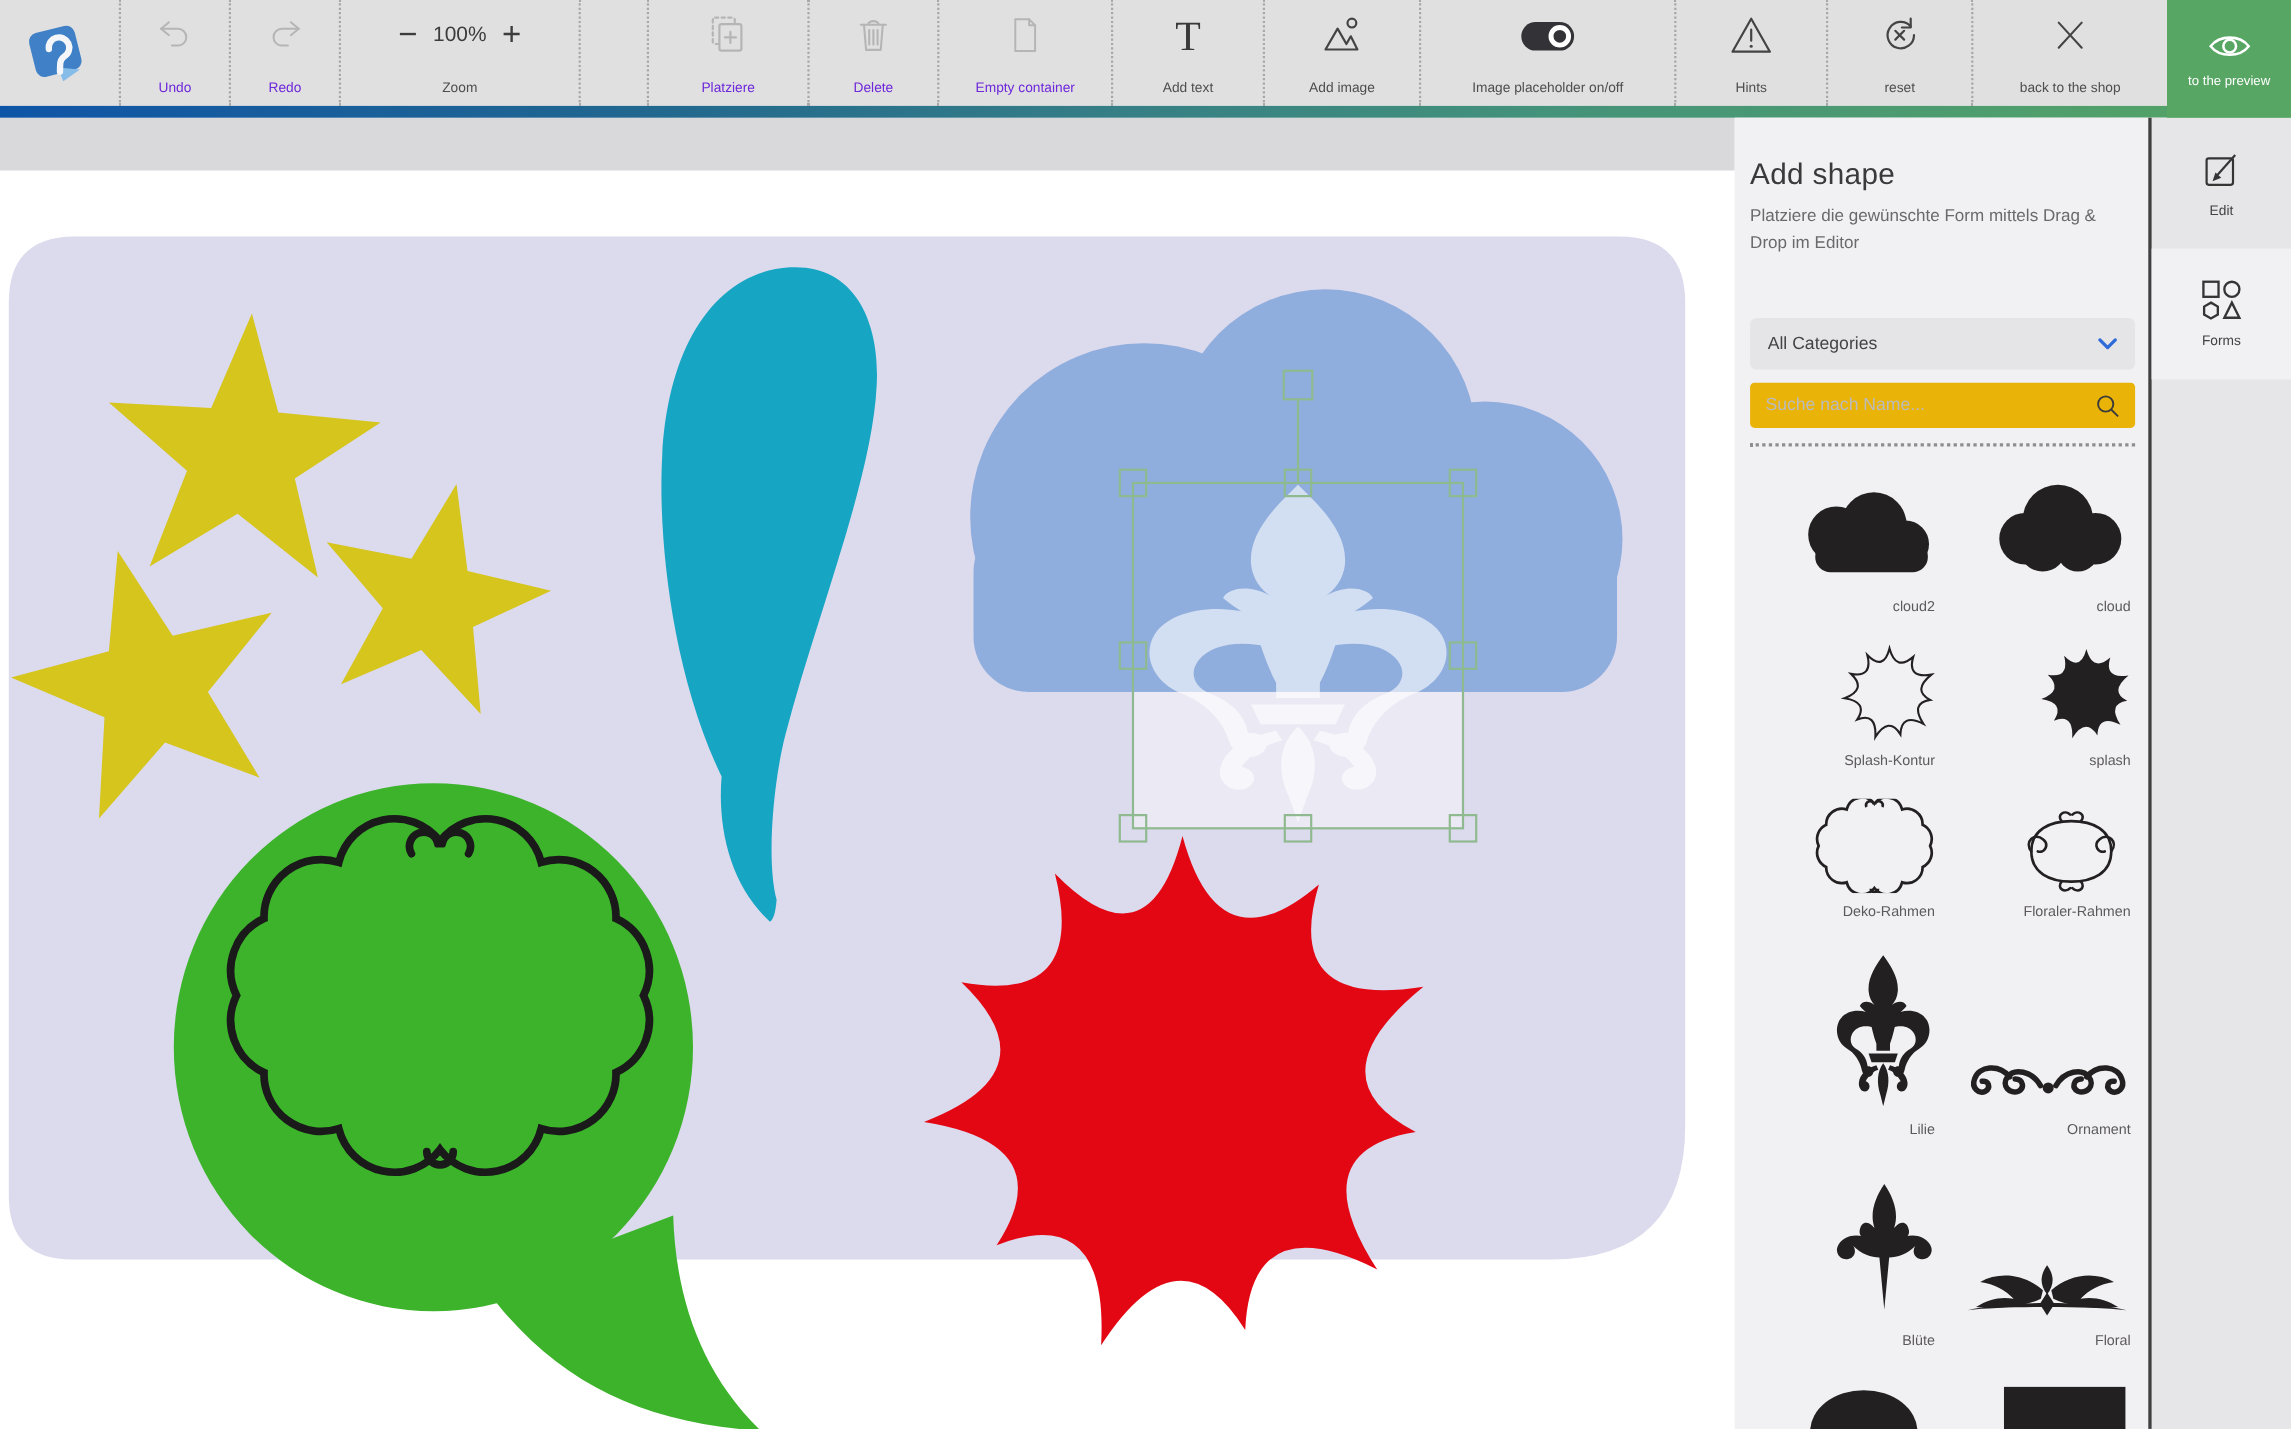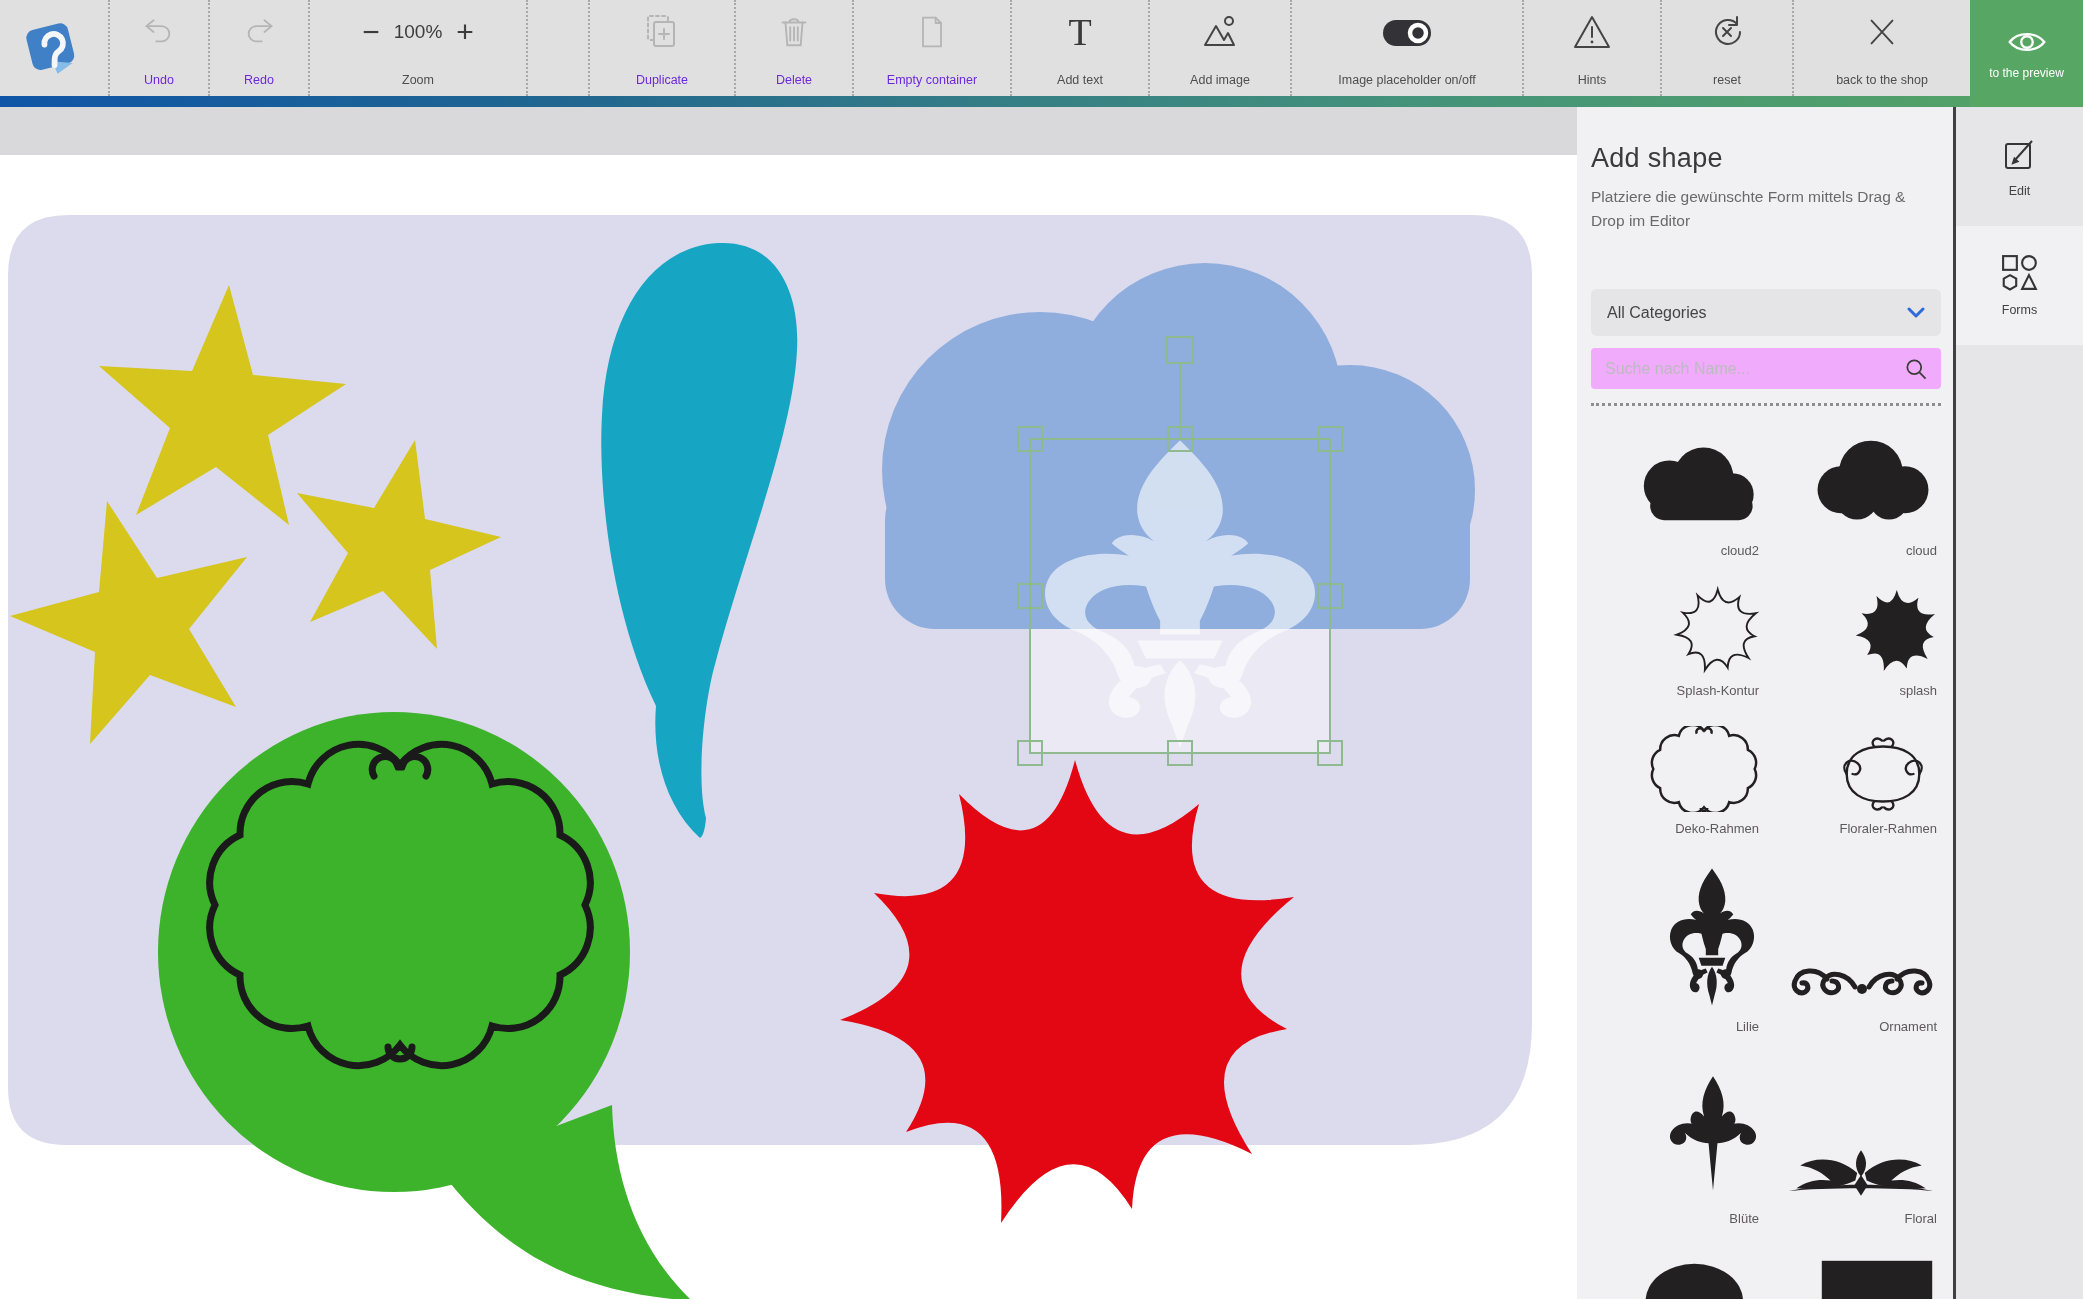--- a/index.html
+++ b/index.html
@@ -36,21 +36,21 @@
   .canvas-svg{position:absolute;top:0;left:0;z-index:1;}
 
   
   .panel{position:absolute;left:1577px;top:107px;width:376px;height:1192px;background:#f1f0f2;
          box-sizing:border-box;padding:36px 12px 0 14px;z-index:6;overflow:hidden;}
   .panel-title{font-size:27px;color:#3b3a3b;letter-spacing:.3px;}
   .panel-sub{margin-top:11px;font-size:15.5px;line-height:1.55;color:#6b6a6b;width:330px;}
   .cat-select{margin-top:56px;height:47px;background:#e5e4e6;border-radius:6px;display:flex;
               align-items:center;justify-content:space-between;padding:0 16px;cursor:pointer;}
   .cat-select .cat-label{font-size:16px;color:#454445;}
-  .search-box{margin-top:12px;height:41px;background:#f0abfc;border-radius:4px;display:flex;
+  .search-box{margin-top:12px;height:41px;background:#eab308;border-radius:4px;display:flex;
               align-items:center;padding:0 12px;}
   .search-box input{flex:1;border:none;outline:none;background:transparent;font-size:16px;
                     color:#454445;font-family:"Liberation Sans",sans-serif;}
   .search-box input::placeholder{color:#bcbbbd;}
   .dotted-sep{margin-top:14px;border-top:3px dotted #8f8e8f;height:0;}
   .shape-grid{margin-top:16px;display:grid;grid-template-columns:1fr 1fr;column-gap:14px;
               row-gap:28px;padding:0 4px;}
   .tile{display:flex;flex-direction:column;align-items:flex-end;justify-content:flex-end;cursor:pointer;}
   .tile-label{margin-top:9px;font-size:13px;color:#5c5a5b;white-space:nowrap;}
   .tile svg{display:block;}
@@ -263,21 +263,21 @@
   <div class="titem" style="width:62px"></div>
 
   <div class="titem disabled" style="width:146px">
     <span class="ticon">
       <svg width="40" height="40" viewBox="0 0 40 40">
         <rect x="6" y="4" width="20" height="24" rx="2" stroke-dasharray="3 3"></rect>
         <rect x="12" y="10" width="20" height="24" rx="2" fill="#e1e0e1"></rect>
         <path d="M22,17 v10 M17,22 h10"></path>
       </svg>
     </span>
-    <div class="tlabel">Duplicate</div>
+    <div class="tlabel">Platziere</div>
   </div>
 
   <div class="titem disabled" style="width:118px">
     <span class="ticon">
       <svg width="38" height="40" viewBox="0 0 40 40">
         <path d="M8,10 h24 M15,10 a5,3.5 0 0 1 10,0"></path>
         <path d="M11,10 l2,24 h14 l2,-24"></path>
         <path d="M16,15 v14 M20,15 v14 M24,15 v14"></path>
       </svg>
     </span>

